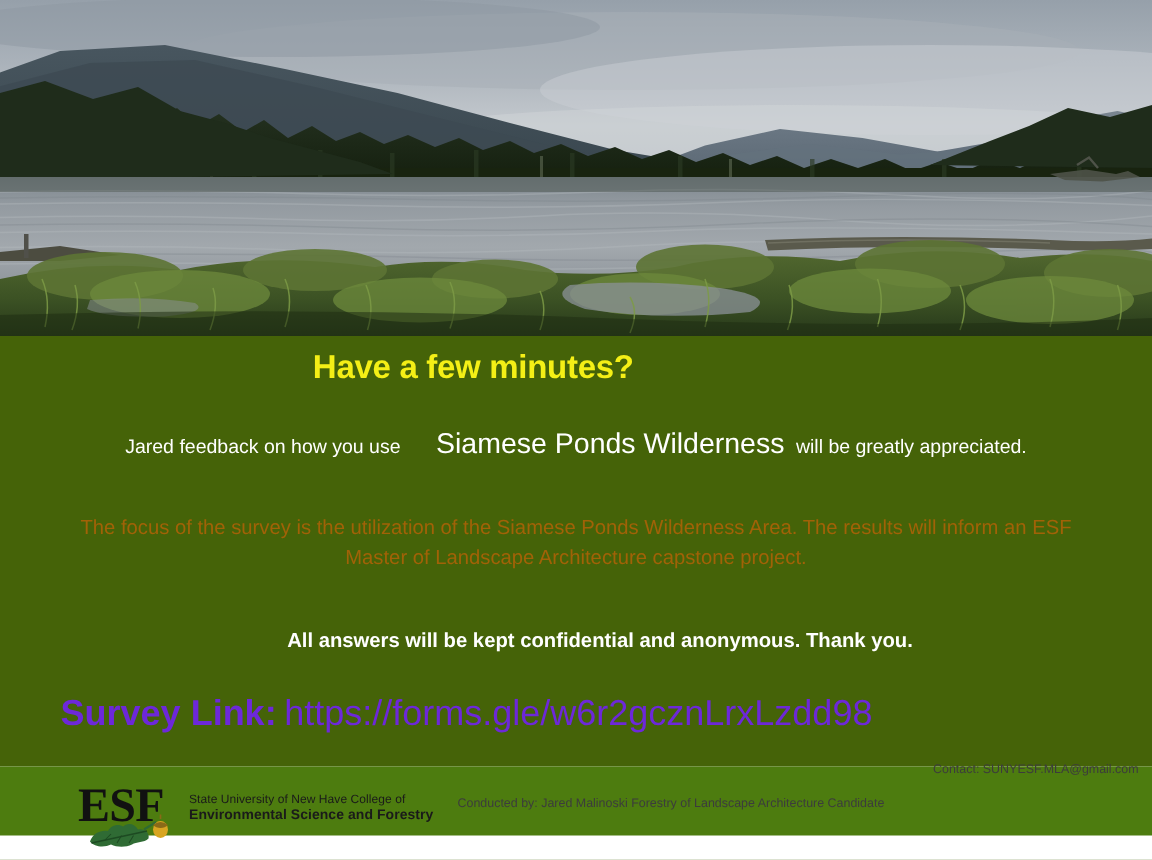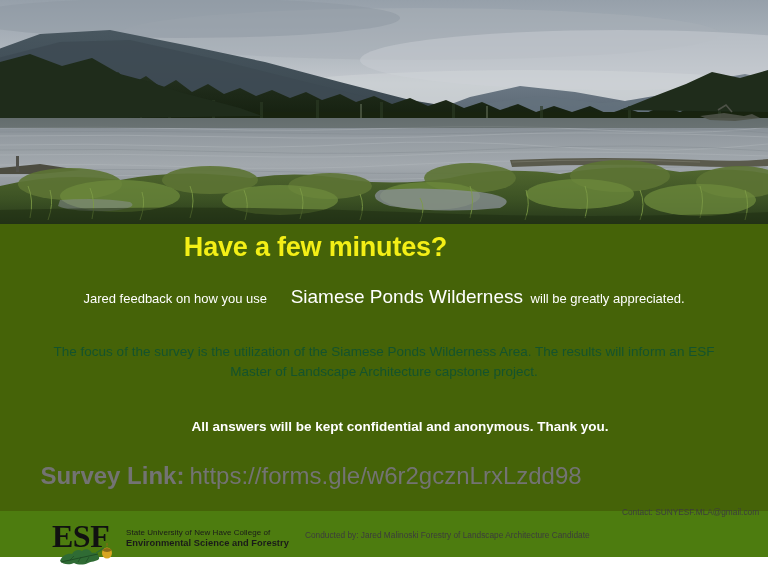--- a/index.html
+++ b/index.html
@@ -41,21 +41,21 @@
     background: #456308;
   }
 
   .headline {
     position: absolute;
     left: 0;
     top: 232px;
     width: 631px;
     text-align: center;
     color: #f4ef16;
-    font-size: 27px;
+    font-size: 22px;
     font-weight: bold;
     letter-spacing: -0.2px;
     font-family: "Liberation Sans", sans-serif;
   }
 
   .feedback-line {
     position: absolute;
     left: 0;
     top: 286px;
     width: 768px;
@@ -70,21 +70,21 @@
     padding: 0 4px;
     margin-left: 16px;
   }
 
   .focus-block {
     position: absolute;
     left: 34px;
     top: 342px;
     width: 700px;
     text-align: center;
-    color: #14532d;
+    color: #a16207;
     font-size: 13.5px;
     line-height: 20px;
   }
 
   .confidential {
     position: absolute;
     left: 0;
     top: 419px;
     width: 768px;
     text-align: center;
@@ -93,21 +93,21 @@
     font-weight: bold;
     margin-left: 16px;
   }
 
   .survey-line {
     position: absolute;
     left: 0;
     top: 462px;
     width: 622px;
     text-align: center;
-    color: #737373;
+    color: #6d28d9;
     font-size: 24px;
     white-space: nowrap;
   }
   .survey-line .survey-label {
     font-weight: bold;
     padding-right: 5px;
   }
   .survey-line .survey-url {
     font-weight: normal;
   }

